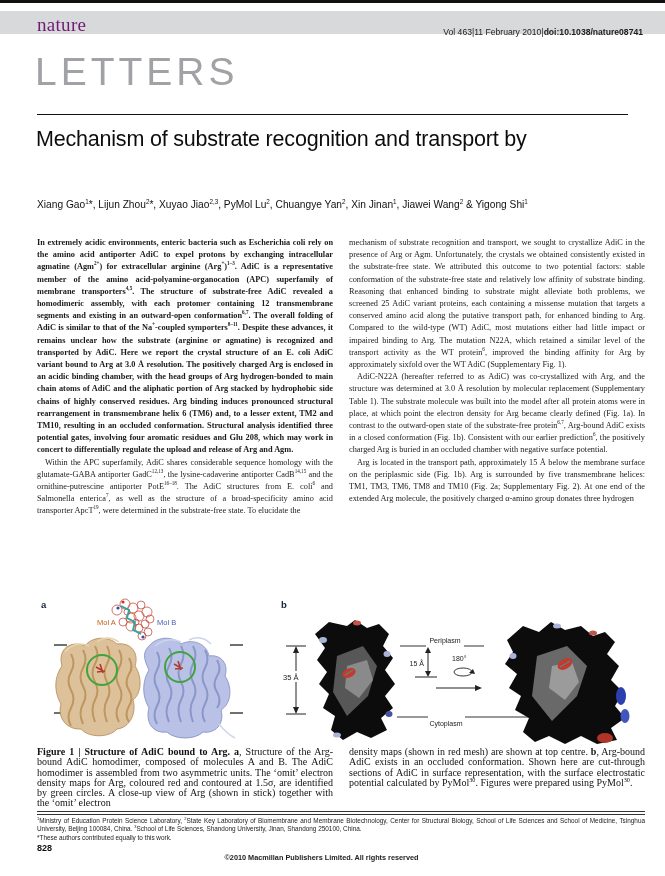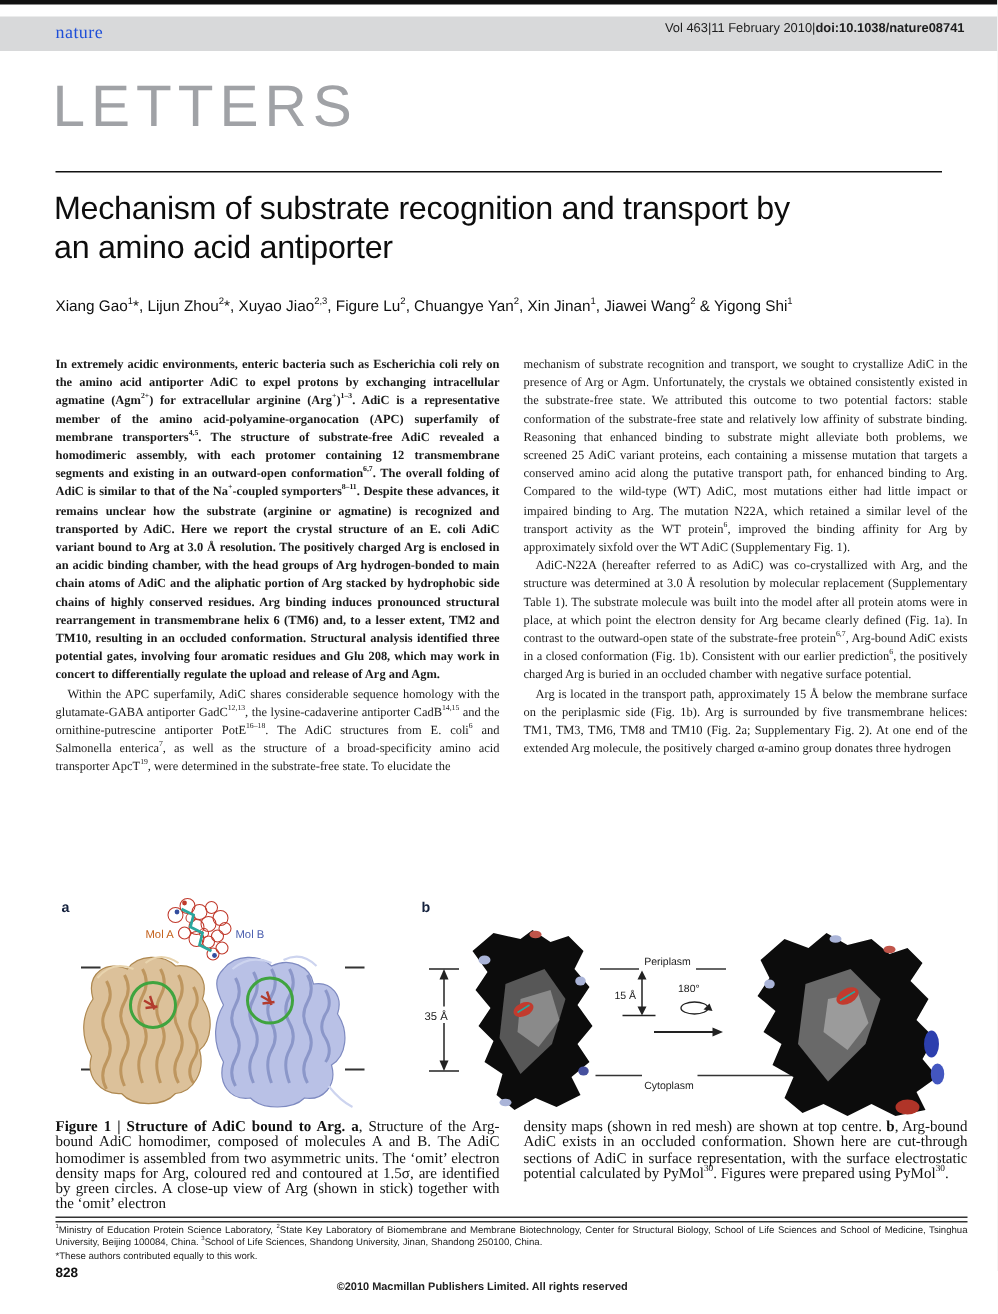--- a/index.html
+++ b/index.html
@@ -1,22 +1,22 @@
 <!DOCTYPE html>
 <html><head>
 <meta charset="utf-8">
 <style>
   html,body{margin:0;padding:0;background:#f0f0f0;}
   .page{position:relative;width:665px;height:876px;background:#ffffff;overflow:hidden;
         font-family:"Liberation Serif",serif;color:#1a1a1a;}
   .top-strip{position:absolute;top:0;left:0;width:665px;height:3px;background:#111;}
   .masthead{position:absolute;top:11px;left:0;width:665px;height:23px;background:#d8d9da;}
   .journal-logo{position:absolute;left:37px;top:3px;font-family:"Liberation Serif",serif;
-        font-size:12px;color:#1d4ed8;letter-spacing:.3px;}
-  .issue-line{position:absolute;right:22px;top:2px;font-family:"Liberation Sans",sans-serif;
+        font-size:19px;color:#701a75;letter-spacing:.3px;}
+  .issue-line{position:absolute;right:22px;top:16px;font-family:"Liberation Sans",sans-serif;
         font-size:8.6px;color:#1d1d1d;}
   .issue-line .run-b{font-weight:bold;}
   .section-banner{position:absolute;top:50px;left:35px;font-family:"Liberation Sans",sans-serif;
         font-size:39px;font-weight:300;color:#a0a2a6;letter-spacing:4px;text-align:right;}
   .title-rule{position:absolute;top:114px;left:37px;width:591px;border-top:1.6px solid #111;}
   .article-title{position:absolute;top:126px;left:36px;width:600px;
         font-family:"Liberation Sans",sans-serif;font-weight:normal;font-size:21.5px;
         line-height:26px;color:#0d0d0d;letter-spacing:-.2px;}
   .authors{position:absolute;top:199px;left:37px;width:600px;
         font-family:"Liberation Sans",sans-serif;font-size:10.2px;color:#111;}
@@ -55,24 +55,23 @@
   <div class="masthead">
     <span class="journal-logo">nature</span>
     <span class="issue-line"><span>Vol 463|11 February 2010|</span><span class="run-b">doi:10.1038/nature08741</span></span>
   </div>
 
   <div class="section-banner">LETTERS</div>
   <div class="title-rule"></div>
 
   <div class="article-title">
     <div>Mechanism of substrate recognition and transport by</div>
-    <div>an amino acid antiporter</div>
-  </div>
-
-  <div class="authors"><span>Xiang Gao</span><sup>1</sup><span>*, Lijun Zhou</span><sup>2</sup><span>*, Xuyao Jiao</span><sup>2,3</sup><span>, Figure Lu</span><sup>2</sup><span>, Chuangye Yan</span><sup>2</sup><span>, Xin Jinan</span><sup>1</sup><span>, Jiawei Wang</span><sup>2</sup><span> &amp; Yigong Shi</span><sup>1</sup></div>
+  </div>
+
+  <div class="authors"><span>Xiang Gao</span><sup>1</sup><span>*, Lijun Zhou</span><sup>2</sup><span>*, Xuyao Jiao</span><sup>2,3</sup><span>, PyMol Lu</span><sup>2</sup><span>, Chuangye Yan</span><sup>2</sup><span>, Xin Jinan</span><sup>1</sup><span>, Jiawei Wang</span><sup>2</sup><span> &amp; Yigong Shi</span><sup>1</sup></div>
 
   <div class="body-cols">
     <div class="col">
       <p class="abstract"><span>In extremely acidic environments, enteric bacteria such as </span><span class="run-i">Escherichia coli</span><span> rely on the amino acid antiporter AdiC to expel protons by exchanging intracellular agmatine (Agm</span><sup>2+</sup><span>) for extracellular arginine (Arg</span><sup>+</sup><span>)</span><sup>1–3</sup><span>. AdiC is a representative member of the amino acid-polyamine-organocation (APC) superfamily of membrane transporters</span><sup>4,5</sup><span>. The structure of substrate-free AdiC revealed a homodimeric assembly, with each protomer containing 12 transmembrane segments and existing in an outward-open conformation</span><sup>6,7</sup><span>. The overall folding of AdiC is similar to that of the Na</span><sup>+</sup><span>-coupled symporters</span><sup>8–11</sup><span>. Despite these advances, it remains unclear how the substrate (arginine or agmatine) is recognized and transported by AdiC. Here we report the crystal structure of an </span><span class="run-i">E. coli</span><span> AdiC variant bound to Arg at 3.0 Å resolution. The positively charged Arg is enclosed in an acidic binding chamber, with the head groups of Arg hydrogen-bonded to main chain atoms of AdiC and the aliphatic portion of Arg stacked by hydrophobic side chains of highly conserved residues. Arg binding induces pronounced structural rearrangement in transmembrane helix 6 (TM6) and, to a lesser extent, TM2 and TM10, resulting in an occluded conformation. Structural analysis identified three potential gates, involving four aromatic residues and Glu 208, which may work in concert to differentially regulate the upload and release of Arg and Agm.</span></p>
       <p class="indent"><span>Within the APC superfamily, AdiC shares considerable sequence homology with the glutamate-GABA antiporter GadC</span><sup>12,13</sup><span>, the lysine-cadaverine antiporter CadB</span><sup>14,15</sup><span> and the ornithine-putrescine antiporter PotE</span><sup>16–18</sup><span>. The AdiC structures from </span><span class="run-i">E. coli</span><sup>6</sup><span> and </span><span class="run-i">Salmonella enterica</span><sup>7</sup><span>, as well as the structure of a broad-specificity amino acid transporter ApcT</span><sup>19</sup><span>, were determined in the substrate-free state. To elucidate the</span></p>
     </div>
     <div class="col">
       <p><span>mechanism of substrate recognition and transport, we sought to crystallize AdiC in the presence of Arg or Agm. Unfortunately, the crystals we obtained consistently existed in the substrate-free state. We attributed this outcome to two potential factors: stable conformation of the substrate-free state and relatively low affinity of substrate binding. Reasoning that enhanced binding to substrate might alleviate both problems, we screened 25 AdiC variant proteins, each containing a missense mutation that targets a conserved amino acid along the putative transport path, for enhanced binding to Arg. Compared to the wild-type (WT) AdiC, most mutations either had little impact or impaired binding to Arg. The mutation N22A, which retained a similar level of the transport activity as the WT protein</span><sup>6</sup><span>, improved the binding affinity for Arg by approximately sixfold over the WT AdiC (Supplementary Fig. 1).</span></p>
       <p class="indent"><span>AdiC-N22A (hereafter referred to as AdiC) was co-crystallized with Arg, and the structure was determined at 3.0 Å resolution by molecular replacement (Supplementary Table 1). The substrate molecule was built into the model after all protein atoms were in place, at which point the electron density for Arg became clearly defined (Fig. 1a). In contrast to the outward-open state of the substrate-free protein</span><sup>6,7</sup><span>, Arg-bound AdiC exists in a closed conformation (Fig. 1b). Consistent with our earlier prediction</span><sup>6</sup><span>, the positively charged Arg is buried in an occluded chamber with negative surface potential.</span></p>
       <p class="indent"><span>Arg is located in the transport path, approximately 15 Å below the membrane surface on the periplasmic side (Fig. 1b). Arg is surrounded by five transmembrane helices: TM1, TM3, TM6, TM8 and TM10 (Fig. 2a; Supplementary Fig. 2). At one end of the extended Arg molecule, the positively charged α-amino group donates three hydrogen</span></p>

